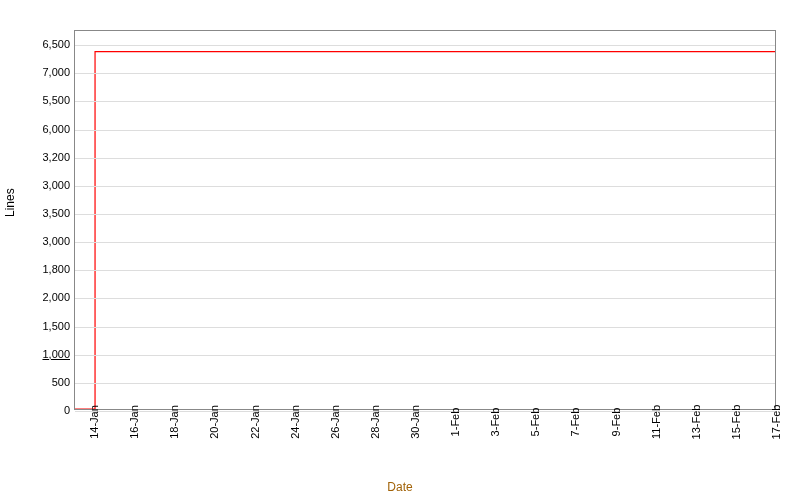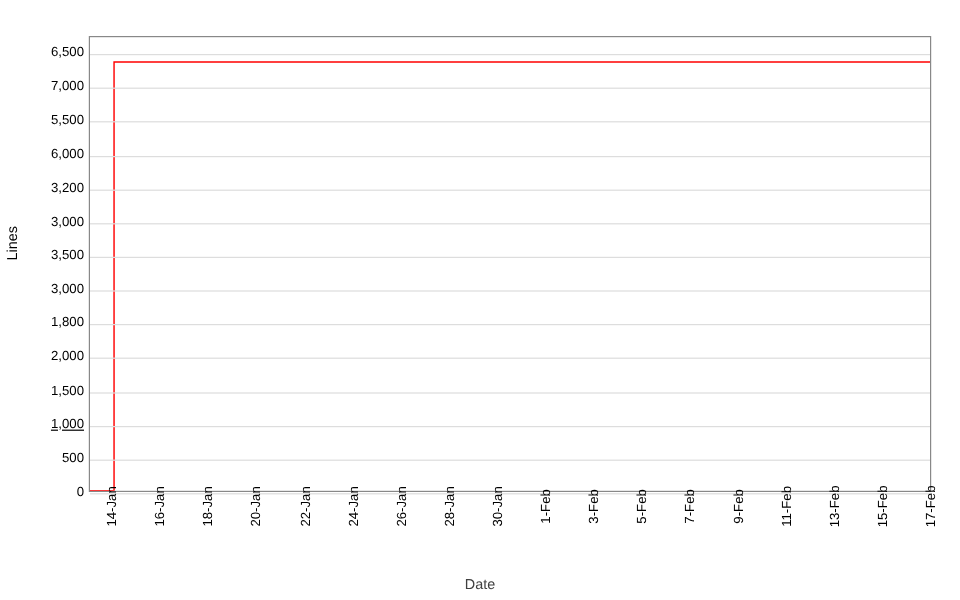--- a/index.html
+++ b/index.html
@@ -2,21 +2,21 @@
 <html><head>
 <meta charset="utf-8">
 <style>
   * { margin: 0; padding: 0; box-sizing: border-box; }
   body { font-family: Arial, sans-serif; background: #fff; }
   .chart-container { width: 800px; height: 500px; position: relative; }
   .title { font-size: 15px; font-weight: bold; color: #000; text-align: left; padding: 8px 0 4px 48px; }
   .plot-area { position: absolute; left: 74px; top: 30px; width: 702px; height: 380px; border: 1px solid #888; background: #fff; }
   .gridline-h { position: absolute; left: 0; width: 100%; height: 1px; background: #ddd; }
   .y-axis-label { position: absolute; left: 10px; top: 210px; transform: rotate(-90deg); transform-origin: left center; font-size: 12px; color: #000; }
-  .x-axis-label { position: absolute; bottom: 6px; left: 50%; transform: translateX(-50%); font-size: 12px; color: #404040; }
+  .x-axis-label { position: absolute; bottom: 6px; left: 50%; transform: translateX(-50%); font-size: 12px; color: #a16207; }
   .y-tick { position: absolute; right: 730px; font-size: 11px; color: #000; text-align: right; width: 40px; transform: translateY(-50%); }
   .x-tick { position: absolute; font-size: 11px; color: #000; transform: rotate(-90deg) translateX(-50%); transform-origin: left center; white-space: nowrap; }
   svg.data-line { position: absolute; left: 0; top: 0; width: 100%; height: 100%; }
 </style>
 </head>
 <body>
 
 <div class="chart-container">
   <div class="y-axis-label">Lines</div>
   <div class="x-axis-label">Date</div>

